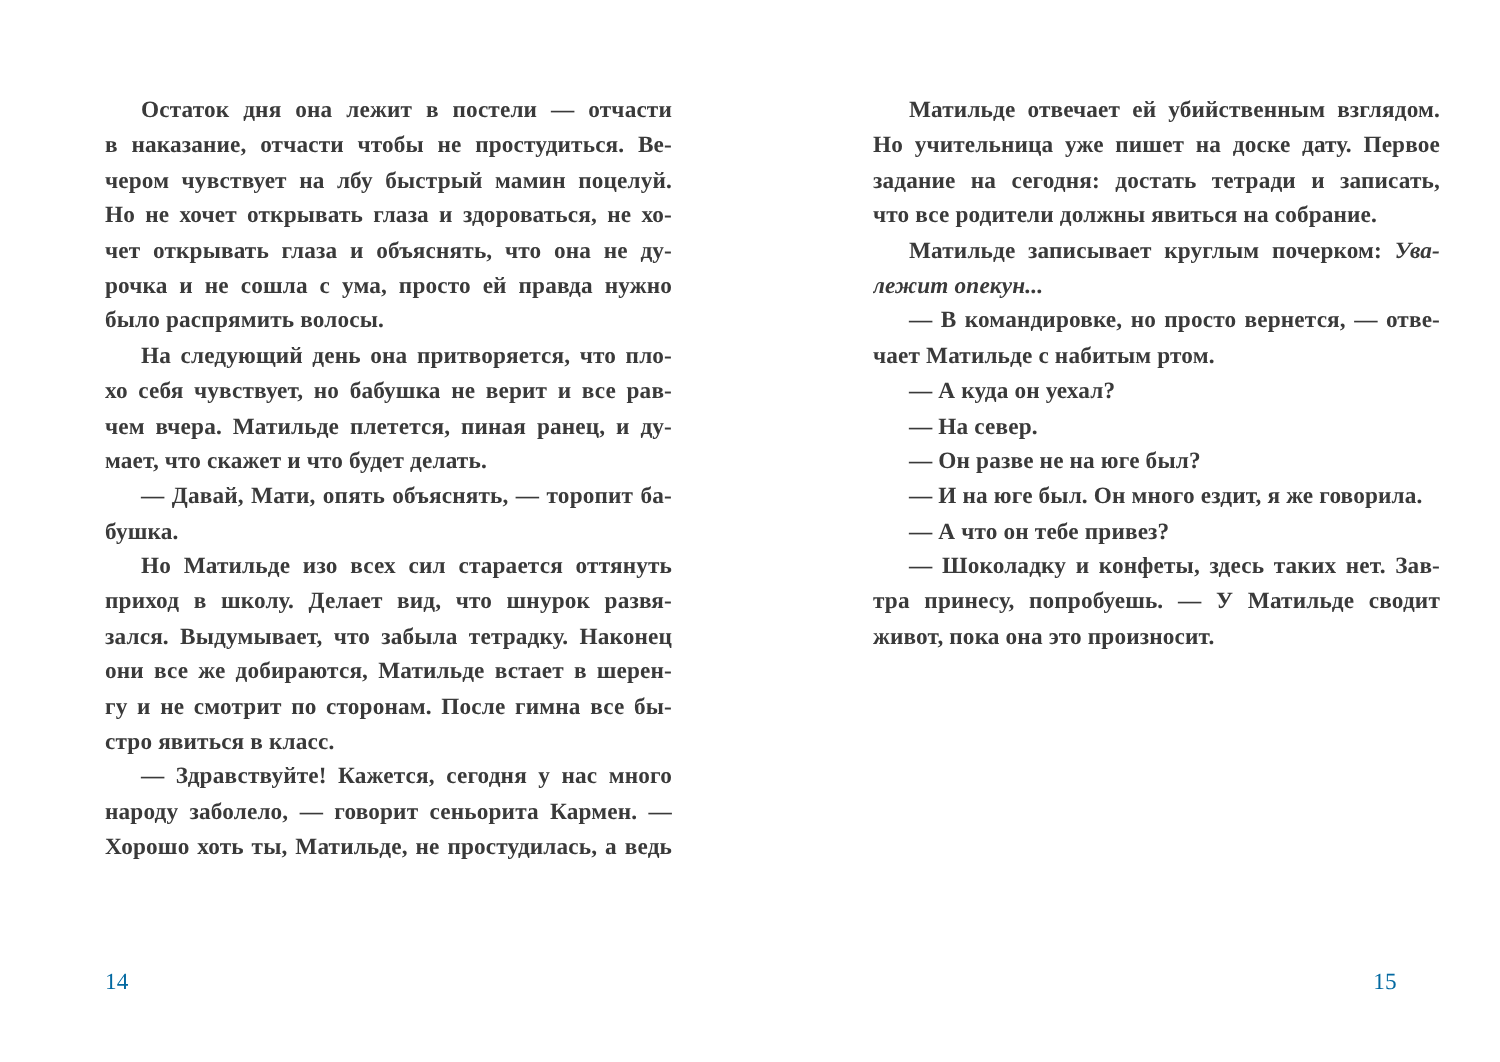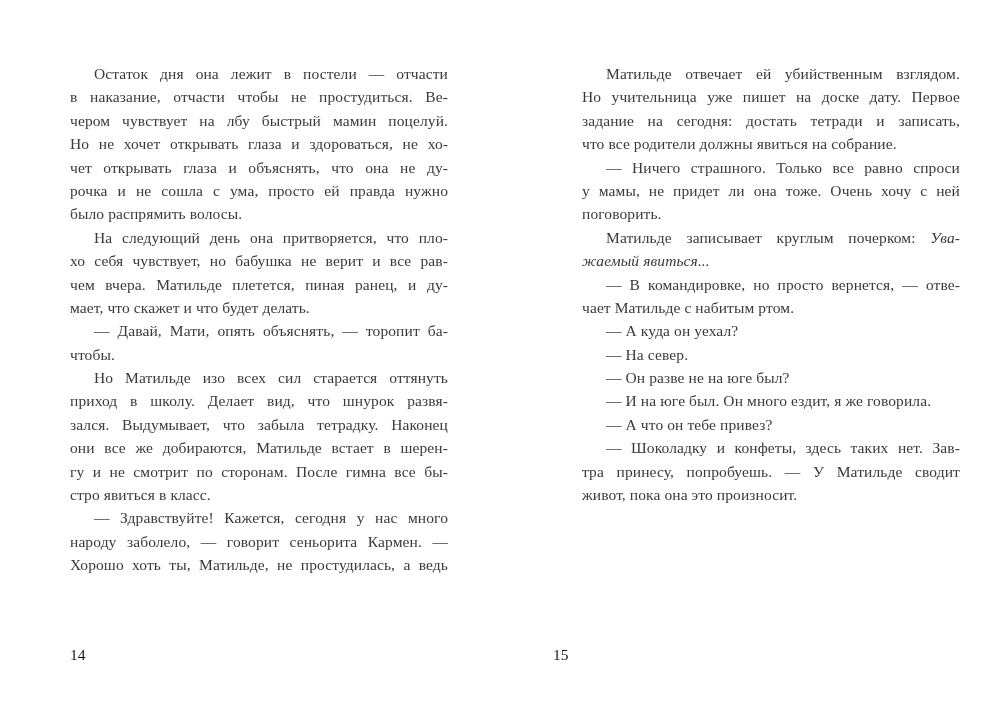--- a/index.html
+++ b/index.html
@@ -24,33 +24,34 @@
   #page-right-col { left: 582px; }
   .paragraph { margin: 0; }
   .text-line {
     font-size: 15.5px;
     line-height: 23.4px;
     height: 23.4px;
     overflow: hidden;
     text-align: justify;
     text-align-last: justify;
     letter-spacing: 0.1px;
+    font-weight: bold;
   }
   .text-line.first { text-indent: 24px; }
   .text-line.last  { text-align-last: left; }
   .italic { font-style: italic; }
   .page-number {
     position: absolute;
     top: 645px;
     font-size: 15.5px;
     line-height: 20px;
-    color: #0f172a;
+    color: #0369a1;
   }
   #page-num-left  { left: 70px; }
-  #page-num-right { left: 553px; width: 378px; }
+  #page-num-right { left: 553px; width: 378px; text-align: right; }
 </style>
 </head>
 <body>
 
 <div id="page-left-col" class="page-column">
     <div class="paragraph">
       <div class="text-line first"><span>Остаток дня она лежит в постели — отчасти</span></div>
       <div class="text-line"><span>в наказание, отчасти чтобы не простудиться. Ве-</span></div>
       <div class="text-line"><span>чером чувствует на лбу быстрый мамин поцелуй.</span></div>
       <div class="text-line"><span>Но не хочет открывать глаза и здороваться, не хо-</span></div>
@@ -59,21 +60,21 @@
       <div class="text-line last"><span>было распрямить волосы.</span></div>
     </div>
     <div class="paragraph">
       <div class="text-line first"><span>На следующий день она притворяется, что пло-</span></div>
       <div class="text-line"><span>хо себя чувствует, но бабушка не верит и все рав-</span></div>
       <div class="text-line"><span>чем вчера. Матильде плетется, пиная ранец, и ду-</span></div>
       <div class="text-line last"><span>мает, что скажет и что будет делать.</span></div>
     </div>
     <div class="paragraph">
       <div class="text-line first"><span>— Давай, Мати, опять объяснять, — торопит ба-</span></div>
-      <div class="text-line last"><span>чтобы.</span></div>
+      <div class="text-line last"><span>бушка.</span></div>
     </div>
     <div class="paragraph">
       <div class="text-line first"><span>Но Матильде изо всех сил старается оттянуть</span></div>
       <div class="text-line"><span>приход в школу. Делает вид, что шнурок развя-</span></div>
       <div class="text-line"><span>зался. Выдумывает, что забыла тетрадку. Наконец</span></div>
       <div class="text-line"><span>они все же добираются, Матильде встает в шерен-</span></div>
       <div class="text-line"><span>гу и не смотрит по сторонам. После гимна все бы-</span></div>
       <div class="text-line last"><span>стро явиться в класс.</span></div>
     </div>
     <div class="paragraph">
@@ -84,27 +85,22 @@
   </div>
 
 <div id="page-right-col" class="page-column">
     <div class="paragraph">
       <div class="text-line first"><span>Матильде отвечает ей убийственным взглядом.</span></div>
       <div class="text-line"><span>Но учительница уже пишет на доске дату. Первое</span></div>
       <div class="text-line"><span>задание на сегодня: достать тетради и записать,</span></div>
       <div class="text-line last"><span>что все родители должны явиться на собрание.</span></div>
     </div>
     <div class="paragraph">
-      <div class="text-line first"><span>— Ничего страшного. Только все равно спроси</span></div>
-      <div class="text-line"><span>у мамы, не придет ли она тоже. Очень хочу с ней</span></div>
-      <div class="text-line last"><span>поговорить.</span></div>
-    </div>
-    <div class="paragraph">
       <div class="text-line first"><span>Матильде записывает круглым почерком: </span><span class="italic">Ува-</span></div>
-      <div class="text-line last"><span class="italic">жаемый явиться...</span></div>
+      <div class="text-line last"><span class="italic">лежит опекун...</span></div>
     </div>
     <div class="paragraph">
       <div class="text-line first"><span>— В командировке, но просто вернется, — отве-</span></div>
       <div class="text-line last"><span>чает Матильде с набитым ртом.</span></div>
     </div>
     <div class="paragraph">
       <div class="text-line first last"><span>— А куда он уехал?</span></div>
     </div>
     <div class="paragraph">
       <div class="text-line first last"><span>— На север.</span></div>

